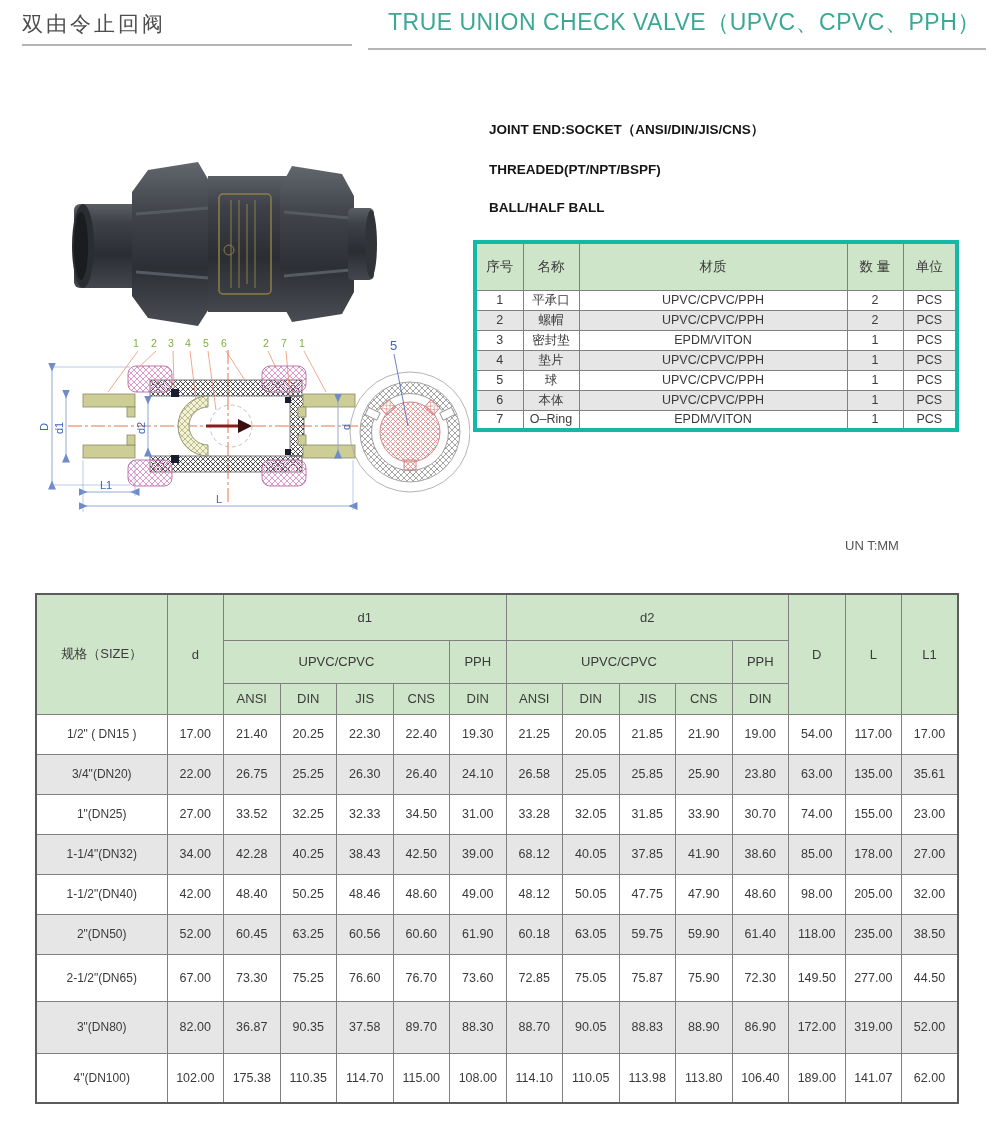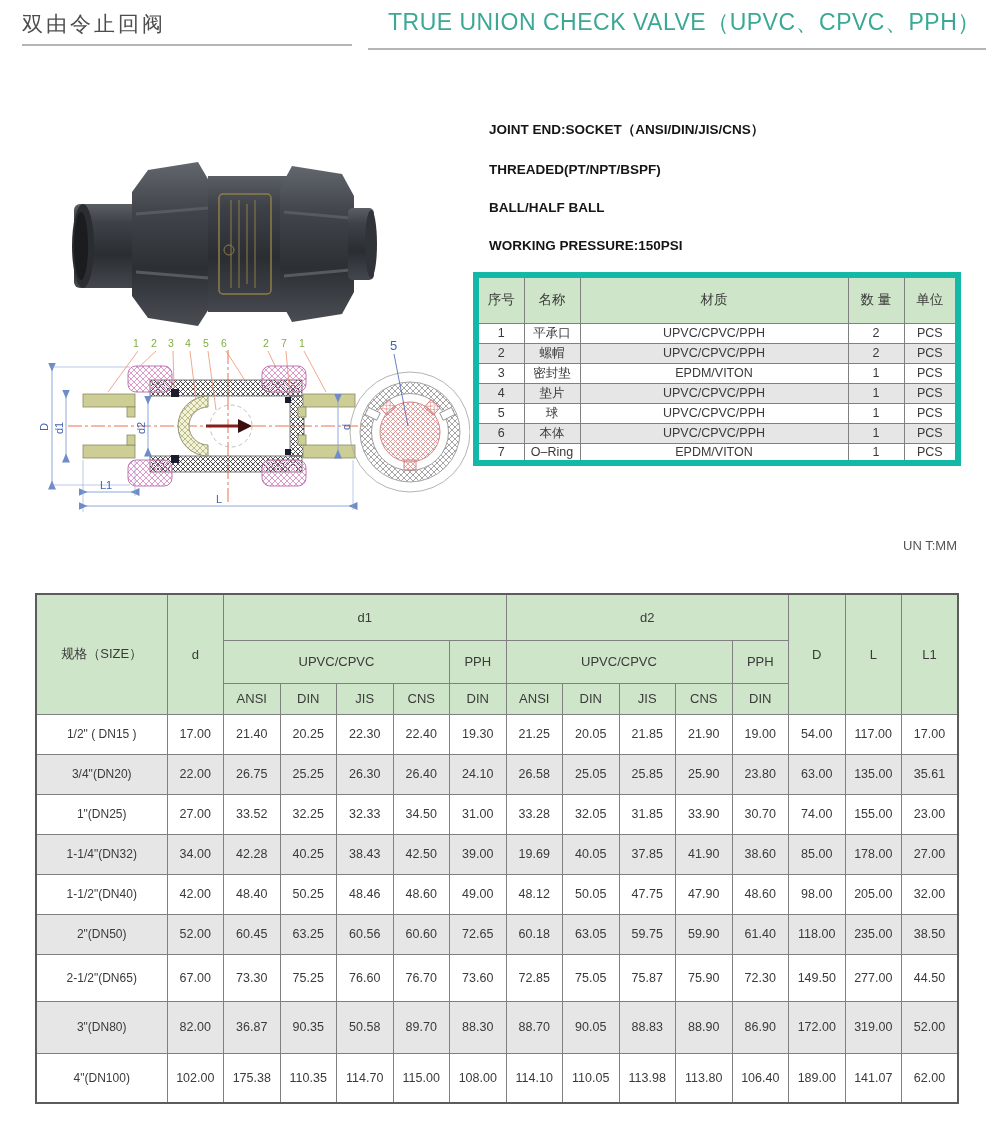--- a/index.html
+++ b/index.html
@@ -21,29 +21,29 @@
   .specs p{margin:0 0 23px 0;font-size:13.5px;font-weight:bold;color:#151515;}
 
   
   table{border-collapse:collapse;table-layout:fixed;}
   th,td{border:1px solid #808080;text-align:center;vertical-align:middle;
     padding:0;overflow:hidden;white-space:nowrap;}
   th{background:#cfe5c9;font-weight:normal;color:#3a3a3a;}
   tbody tr:nth-child(even) td{background:#e6e6e6;}
 
   
-  #parts-table{position:absolute;left:473px;top:272px;width:482px;font-size:13px;
-    border:6px solid #14b8a6;}
+  #parts-table{position:absolute;left:473px;top:240px;width:482px;font-size:13px;
+    border:4px solid #14b8a6;}
   #parts-table thead tr{height:48px;}
   #parts-table thead th{font-size:13.5px;}
   #parts-table tbody tr{height:20px;}
   #parts-table tbody td{font-size:12.5px;color:#3a3a3a;}
 
   
-  .unit-note{position:absolute;left:845px;top:538px;width:112px;text-align:right;
+  .unit-note{position:absolute;left:845px;top:538px;width:112px;
     font-size:13px;color:#555;}
   #dim-table{position:absolute;left:35px;top:593px;width:923px;font-size:12.5px;
     border:2px solid #5c5c5c;}
   #dim-table thead th{font-size:13px;}
   #dim-table thead tr.h1{height:46px;}
   #dim-table thead tr.h2{height:43px;}
   #dim-table thead tr.h3{height:31px;}
   #dim-table tbody tr{height:40px;}
   #dim-table tbody tr:nth-child(7){height:47px;}
   #dim-table tbody tr:nth-child(8){height:52px;}
@@ -403,21 +403,21 @@
         <td>23.00</td>
       </tr>
       <tr>
         <td class="size-cell">1-1/4"(DN32)</td>
         <td>34.00</td>
         <td>42.28</td>
         <td>40.25</td>
         <td>38.43</td>
         <td>42.50</td>
         <td>39.00</td>
-        <td>19.69</td>
+        <td>68.12</td>
         <td>40.05</td>
         <td>37.85</td>
         <td>41.90</td>
         <td>38.60</td>
         <td>85.00</td>
         <td>178.00</td>
         <td>27.00</td>
       </tr>
       <tr>
         <td class="size-cell">1-1/2"(DN40)</td>
@@ -436,21 +436,21 @@
         <td>205.00</td>
         <td>32.00</td>
       </tr>
       <tr>
         <td class="size-cell">2"(DN50)</td>
         <td>52.00</td>
         <td>60.45</td>
         <td>63.25</td>
         <td>60.56</td>
         <td>60.60</td>
-        <td>72.65</td>
+        <td>61.90</td>
         <td>60.18</td>
         <td>63.05</td>
         <td>59.75</td>
         <td>59.90</td>
         <td>61.40</td>
         <td>118.00</td>
         <td>235.00</td>
         <td>38.50</td>
       </tr>
       <tr>
@@ -468,21 +468,21 @@
         <td>72.30</td>
         <td>149.50</td>
         <td>277.00</td>
         <td>44.50</td>
       </tr>
       <tr>
         <td class="size-cell">3"(DN80)</td>
         <td>82.00</td>
         <td>36.87</td>
         <td>90.35</td>
-        <td>50.58</td>
+        <td>37.58</td>
         <td>89.70</td>
         <td>88.30</td>
         <td>88.70</td>
         <td>90.05</td>
         <td>88.83</td>
         <td>88.90</td>
         <td>86.90</td>
         <td>172.00</td>
         <td>319.00</td>
         <td>52.00</td>

